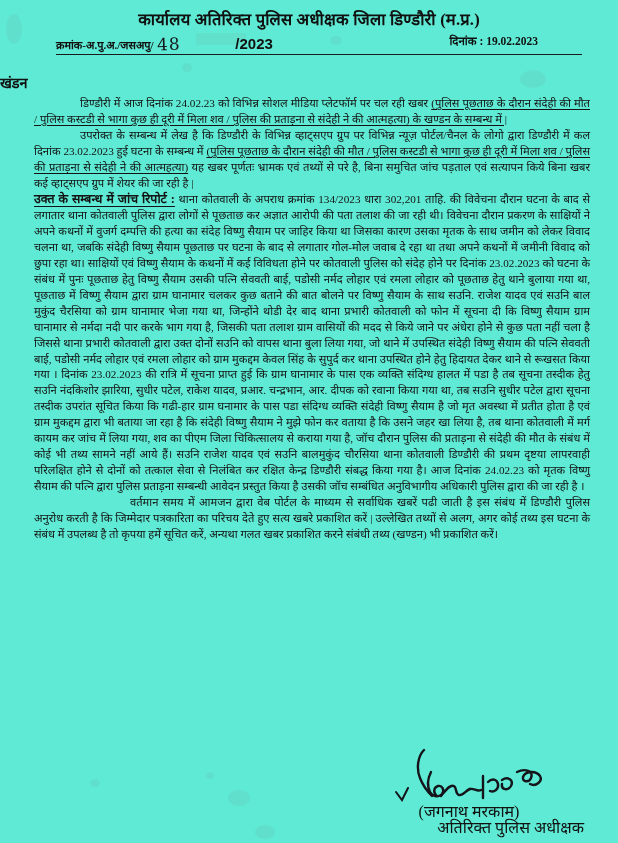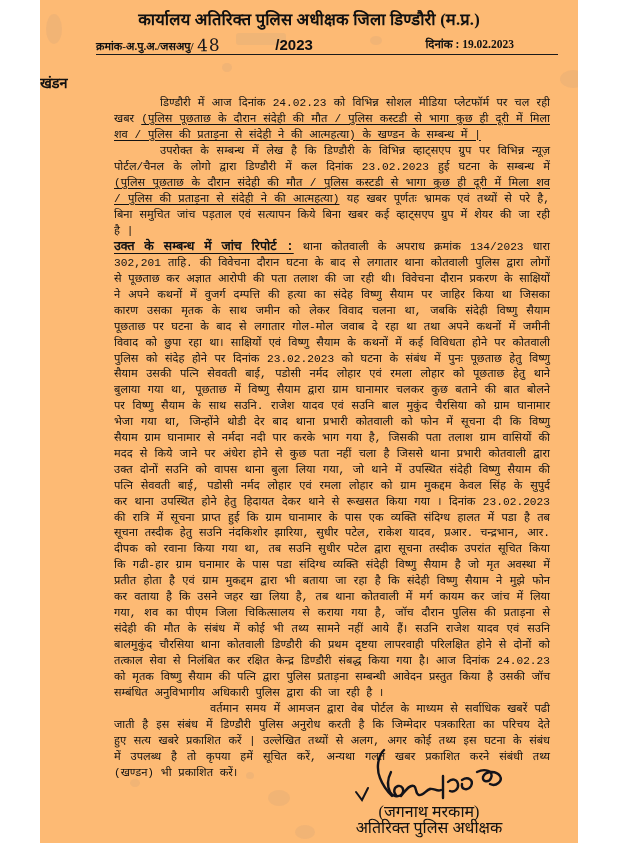--- a/index.html
+++ b/index.html
@@ -7,24 +7,24 @@
     margin: 0;
     padding: 0;
     background: #ffffff;
   }
   body {
     font-family: "DejaVu Sans", "Liberation Sans", sans-serif;
     color: #141414;
   }
   #page {
     position: relative;
-    width: 538px;
+    width: 618px;
     height: 843px;
     margin: 0 auto;
-    background: #fdba74;
+    background: #5eead4;
     overflow: hidden;
     box-sizing: border-box;
   }
   
   .scan-noise {
     position: absolute;
     border-radius: 50%;
     background: rgba(120, 124, 132, 0.09);
     pointer-events: none;
   }
@@ -48,26 +48,26 @@
     text-align: center;
     font-family: "Liberation Serif", "DejaVu Serif", serif;
     font-weight: bold;
     font-size: 16.5px;
     letter-spacing: 0.2px;
     color: #101010;
   }
   .ref-row {
     position: absolute;
     left: 56px;
-    right: 20px;
+    right: 36px;
     top: 33px;
     height: 22px;
     border-bottom: 1.6px solid #1b1b1b;
     display: flex;
-    align-items: center;
+    align-items: flex-start;
     justify-content: space-between;
     box-sizing: border-box;
     gap: 16px;
   }
   .ref-left {
     display: flex;
     align-items: baseline;
     font-size: 11px;
     font-weight: bold;
     font-family: "Liberation Serif", "DejaVu Serif", serif;
@@ -106,27 +106,26 @@
     font-family: "Liberation Serif", "DejaVu Serif", serif;
     font-weight: bold;
     font-size: 14.5px;
     color: #111;
   }
   .body-block {
     position: absolute;
     left: 34px;
     right: 28px;
     top: 96px;
-    font-family: Liberation Mono, monospace;
+    font-family: Liberation Serif, serif;
     font-size: 11.2px;
     line-height: 15.9px;
     text-align: justify;
     text-justify: inter-word;
     color: #131313;
-    margin-left: 40px;
   }
   .body-block p {
     margin: 0 0 0.5px 0;
     text-indent: 46px;
   }
   .body-block p.no-indent { text-indent: 0; }
   .body-block p.wide-indent { text-indent: 96px; }
   .u { text-decoration: underline; text-underline-offset: 2px; }
   .bold-head {
     font-weight: bold;
@@ -143,21 +142,21 @@
     font-family: "Liberation Serif", "DejaVu Serif", serif;
     font-size: 16px;
     line-height: 15.5px;
     color: #111;
   }
   .signature-svg {
     display: block;
     margin: 0 auto -6px auto;
   }
   .sign-name { display: block; margin-top: -2px; }
-  .sign-desig { display: block; }
+  .sign-desig { display: block; text-align: right; }
   .sign-dist { display: block; }
 </style>
 </head>
 <body>
 
 <div id="page">
 
   <div class="scan-noise n1"></div>
   <div class="scan-noise n2"></div>
   <div class="scan-noise n3"></div>

